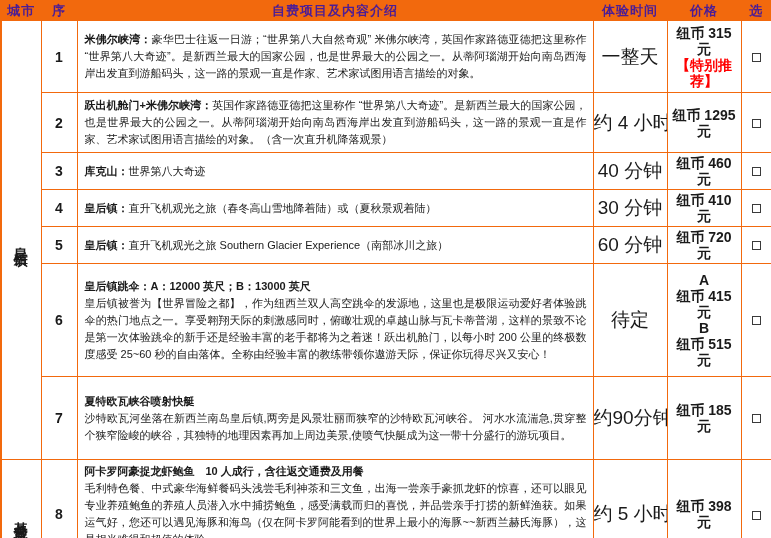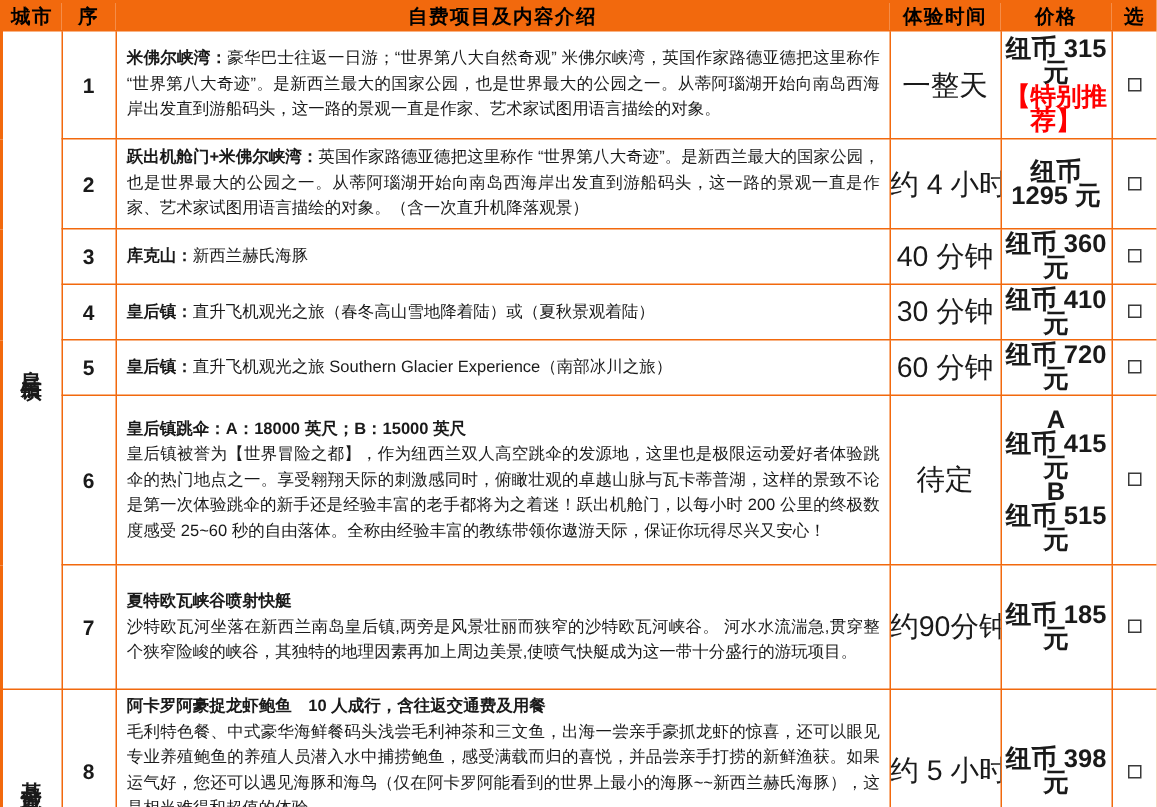--- a/index.html
+++ b/index.html
@@ -17,21 +17,21 @@
   }
   table.fee-table td, table.fee-table th {
     border: 1.5px solid #F2690D;
     vertical-align: middle;
     overflow: hidden;
   }
   
   tr.head th {
     height: 16px;
     background: #F2690D;
-    color: #000000;
+    color: #4c1d95;
     font-weight: bold;
     font-size: 13px;
     text-align: center;
     letter-spacing: 1px;
   }
   
   td.city {
     text-align: center;
     font-weight: bold;
     font-size: 14px;
@@ -63,21 +63,21 @@
   td.desc .body2 { display: block; }
   
   td.time {
     text-align: center;
     font-size: 19px;
     white-space: nowrap;
   }
   
   td.price {
     text-align: center;
-    font-size: 17px;
+    font-size: 14px;
     font-weight: bold;
     line-height: 16px;
     padding: 2px 1px;
   }
   td.price .badge { color: #FF0000; display: block; }
   td.price .pline { display: block; }
   
   td.sel { text-align: center; }
   .checkbox {
     display: inline-block;
@@ -143,25 +143,25 @@
       <td class="time">约 4 小时</td>
       <td class="price">
         <span class="pline">纽币 1295 元</span>
       </td>
       <td class="sel"><span class="checkbox"></span></td>
     </tr>
 
     <tr class="h24">
       <td class="no">3</td>
       <td class="desc">
-        <span class="title">库克山：</span><span>新西兰赫氏海豚</span>
+        <span class="title">库克山：</span><span>世界第八大奇迹</span>
       </td>
       <td class="time">40 分钟</td>
       <td class="price">
-        <span class="pline">纽币 360 元</span>
+        <span class="pline">纽币 460 元</span>
       </td>
       <td class="sel"><span class="checkbox"></span></td>
     </tr>
 
     <tr class="h24">
       <td class="no">4</td>
       <td class="desc">
         <span class="title">皇后镇：</span><span>直升飞机观光之旅（春冬高山雪地降着陆）或（夏秋景观着陆）</span>
       </td>
       <td class="time">30 分钟</td>
@@ -179,21 +179,21 @@
       <td class="time">60 分钟</td>
       <td class="price">
         <span class="pline">纽币 720 元</span>
       </td>
       <td class="sel"><span class="checkbox"></span></td>
     </tr>
 
     <tr class="h113">
       <td class="no">6</td>
       <td class="desc">
-        <span class="title block">皇后镇跳伞：A：18000 英尺；B：15000 英尺</span><span>皇后镇被誉为【世界冒险之都】，作为纽西兰双人高空跳伞的发源地，这里也是极限运动爱好者体验跳伞的热门地点之一。享受翱翔天际的刺激感同时，俯瞰壮观的卓越山脉与瓦卡蒂普湖，这样的景致不论是第一次体验跳伞的新手还是经验丰富的老手都将为之着迷！跃出机舱门，以每小时 200 公里的终极数度感受 25~60 秒的自由落体。全称由经验丰富的教练带领你遨游天际，保证你玩得尽兴又安心！</span>
+        <span class="title block">皇后镇跳伞：A：12000 英尺；B：13000 英尺</span><span>皇后镇被誉为【世界冒险之都】，作为纽西兰双人高空跳伞的发源地，这里也是极限运动爱好者体验跳伞的热门地点之一。享受翱翔天际的刺激感同时，俯瞰壮观的卓越山脉与瓦卡蒂普湖，这样的景致不论是第一次体验跳伞的新手还是经验丰富的老手都将为之着迷！跃出机舱门，以每小时 200 公里的终极数度感受 25~60 秒的自由落体。全称由经验丰富的教练带领你遨游天际，保证你玩得尽兴又安心！</span>
       </td>
       <td class="time">待定</td>
       <td class="price">
         <span class="pline">A</span>
         <span class="pline">纽币 415 元</span>
         <span class="pline">B</span>
         <span class="pline">纽币 515 元</span>
       </td>
       <td class="sel"><span class="checkbox"></span></td>
     </tr>

